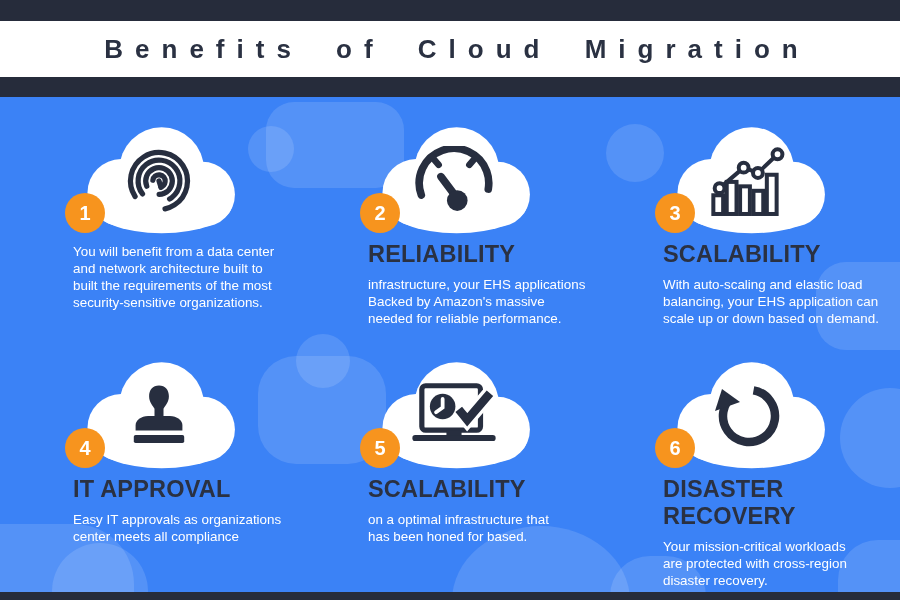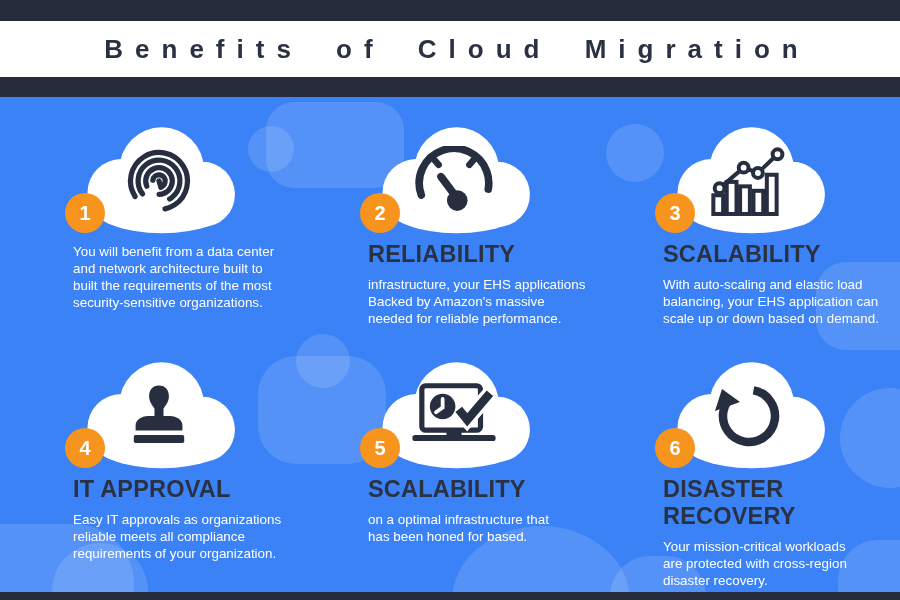--- a/index.html
+++ b/index.html
@@ -215,22 +215,21 @@
       <svg class="benefit-icon icon-approval-stamp-icon">
             <use href="#sym-approval-stamp-icon"></use>
           </svg>
       <div class="badge">
         <span>4</span>
       </div>
     </div>
     <h2>IT APPROVAL</h2>
     <div class="benefit-body">
           <div>Easy IT approvals as organizations</div>
-          <div>reliable meets all compliance</div>
-          <div>requirements of your organization.</div>
+          <div>center meets all compliance</div>
         </div>
   </div>
       <div class="benefit cell-5">
     <div class="cloud-wrap">
       <svg class="cloud-svg">
             <use href="#sym-cloud"></use>
           </svg>
       <svg class="benefit-icon icon-laptop-check-icon">
             <use href="#sym-laptop-check-icon"></use>
           </svg>

